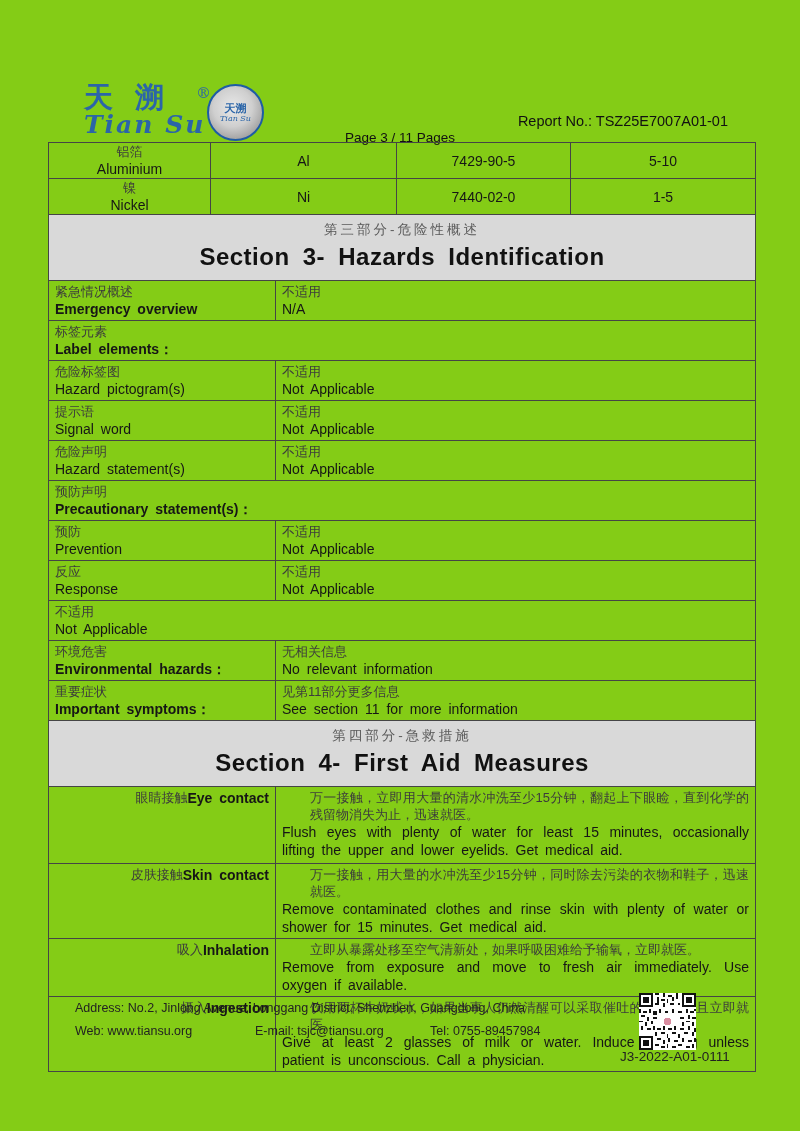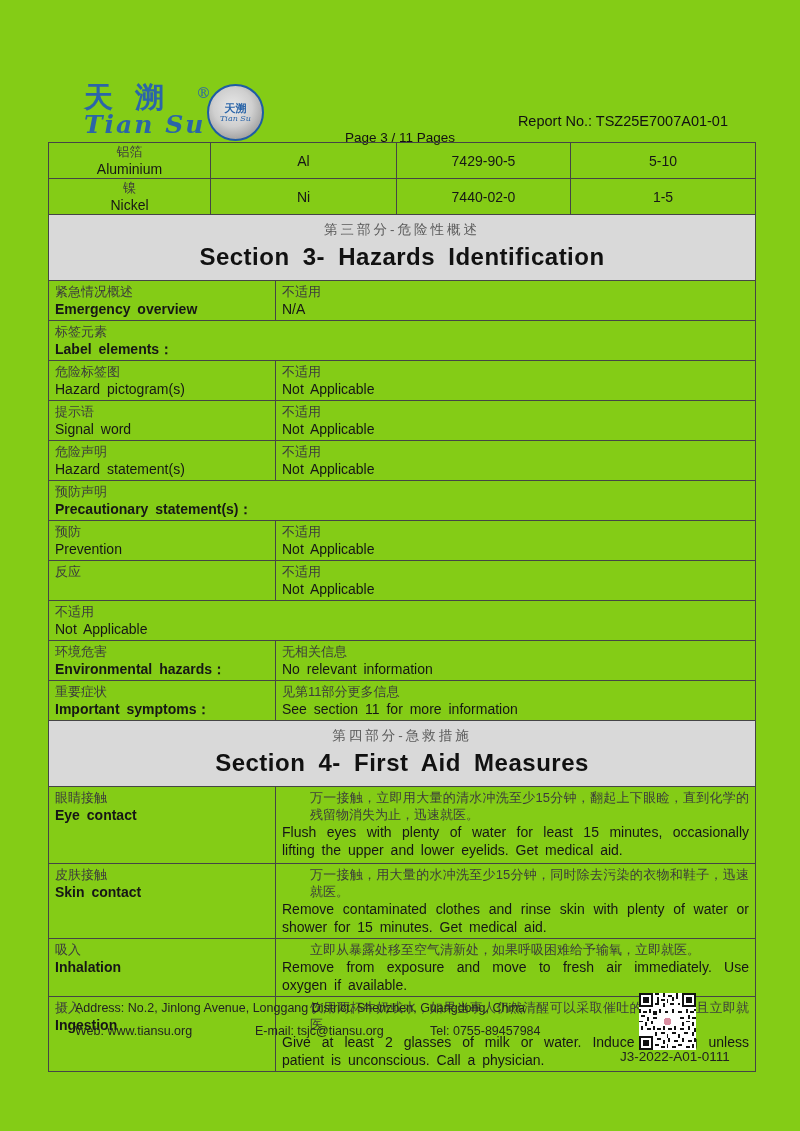--- a/index.html
+++ b/index.html
@@ -47,21 +47,21 @@
   .band-cn { font-size:13.5px; color:#5a5a5a; letter-spacing:3px; line-height:22px; }
   .band-en { font-size:24px; font-weight:bold; color:#111; letter-spacing:.5px; word-spacing:6px; line-height:31px; }
 
   
   .kv .lbl { width:227px; }
   .kv .val { flex:1; }
   .full { display:block; }
   .h36 { min-height:36px; } .h35 { min-height:35px; } .h34 { min-height:34px; } .h33 { min-height:33px; }
 
   
-  .fa .lbl { width:227px; display:flex; flex-direction:column; justify-content:flex-start; }
+  .fa .lbl { width:227px; display:flex; justify-content:flex-end; }
   .fa .val { flex:1; }
   .fa .val .cn { text-align:justify;margin-left:28px; }
   .fa .val .en { text-align:justify; }
 
   
   .foot { position:absolute; left:75px; top:1001px; width:560px; font-size:12.5px; color:#222; }
   .foot-line2 { margin-top:9px; display:flex; }
   .foot-web { width:180px; }
   .foot-mail { width:175px; }
   .qr { position:absolute; left:639px; top:993px; width:57px; height:57px; }
@@ -179,20 +179,21 @@
       </div>
       <div class="cell val">
         <div class="cn">不适用</div>
         <div class="en">Not Applicable</div>
       </div>
     </div>
 
     <div class="trow kv h34">
       <div class="cell lbl">
         <div class="cn">反应</div>
+        <div class="en">Response</div>
       </div>
       <div class="cell val">
         <div class="cn">不适用</div>
         <div class="en">Not Applicable</div>
       </div>
     </div>
 
     <div class="trow kv h34">
       <div class="cell val">
         <div class="cn">不适用</div>

